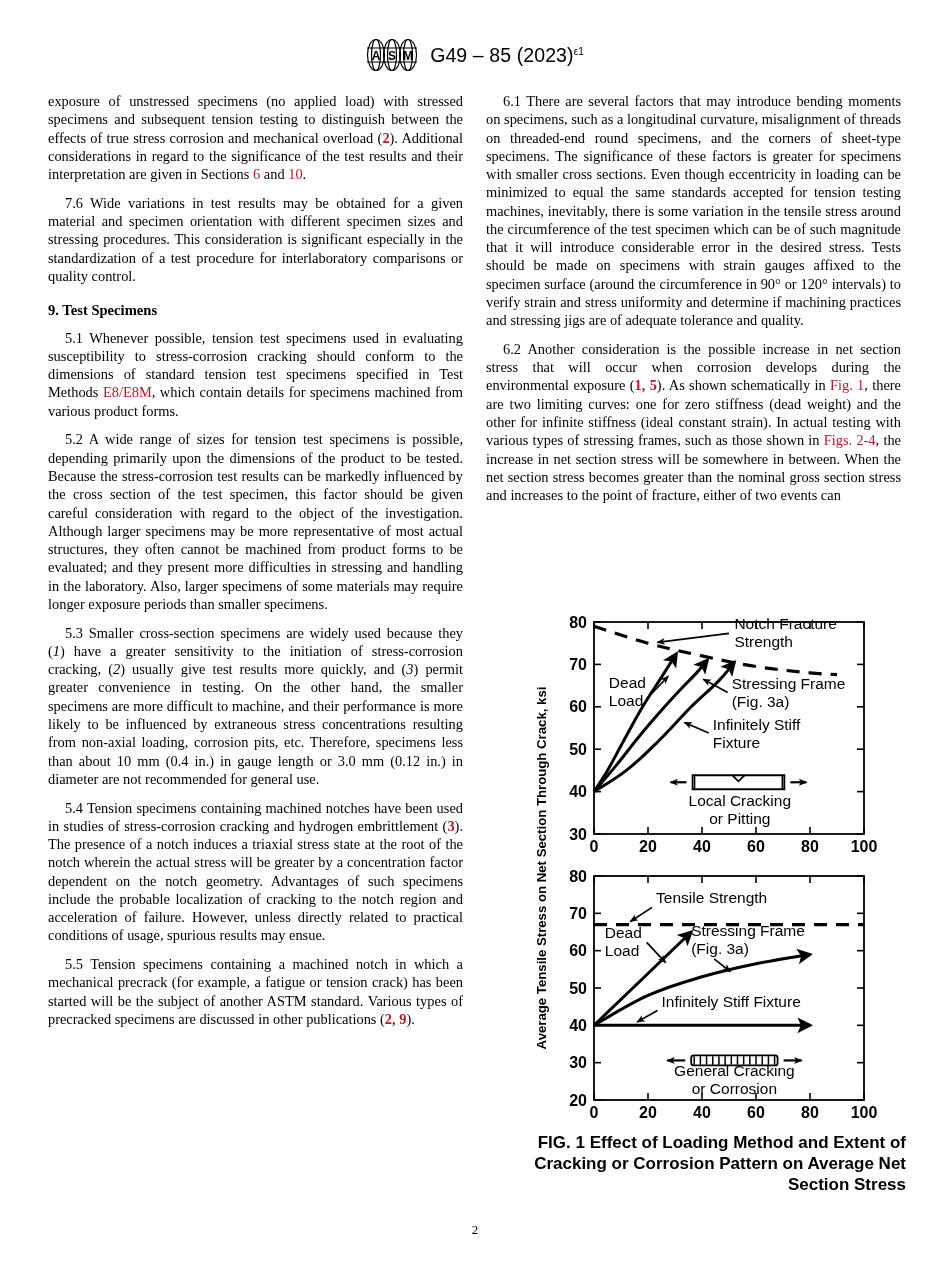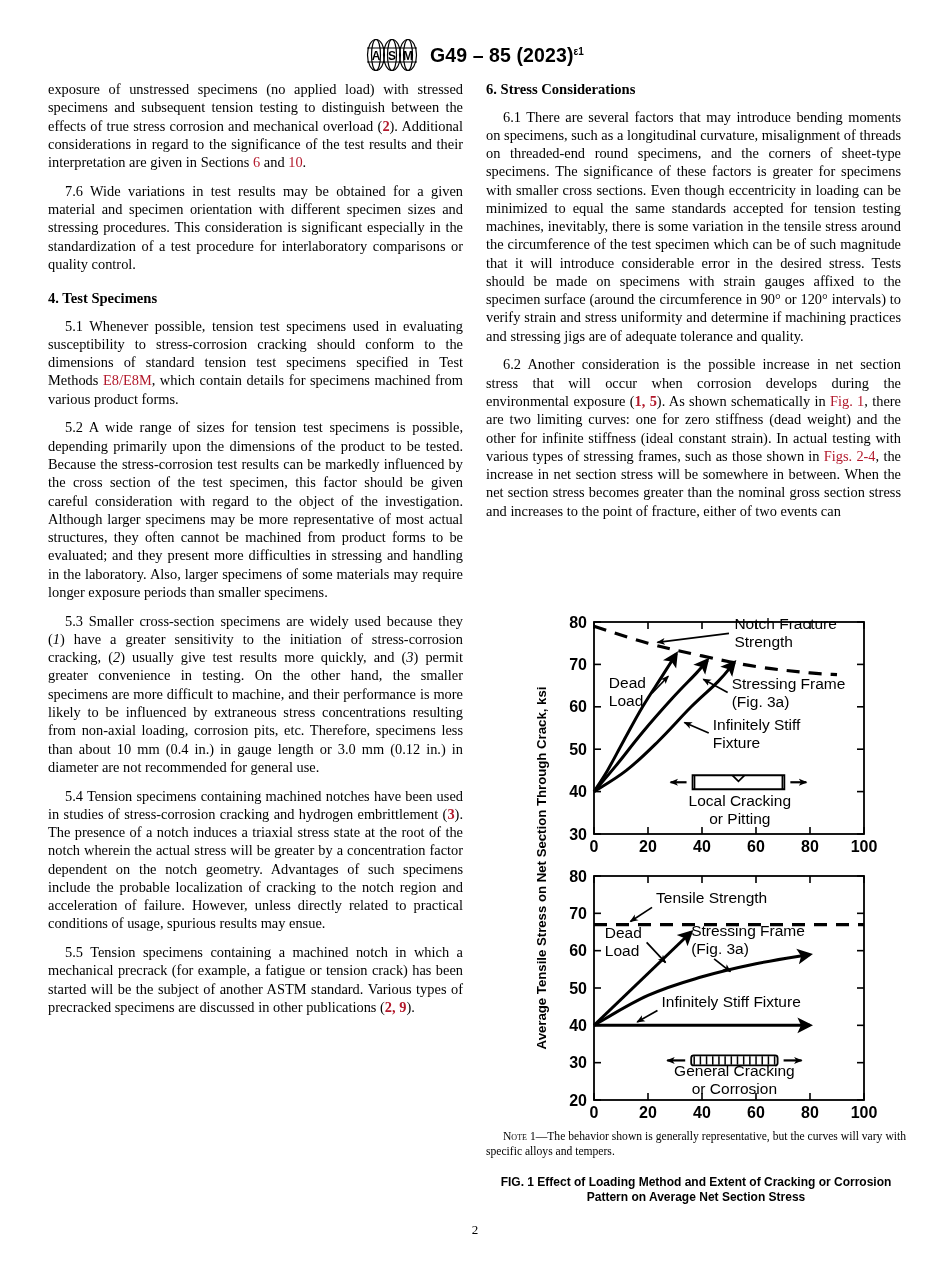--- a/index.html
+++ b/index.html
@@ -31,34 +31,34 @@
     justify-content: center;
     gap: 12px;
   }
   .astm-logo {
     width: 52px;
     height: 34px;
     display: block;
   }
   .doc-title {
     font-family: "Liberation Sans", sans-serif;
-    font-weight: bold;
+    font-weight: normal;
     font-size: 19.5px;
     letter-spacing: 0.1px;
     white-space: nowrap;
   }
   .doc-title sup {
     font-size: 10px;
     vertical-align: super;
   }
 
   
   .col {
     position: absolute;
-    top: 80px;
+    top: 92px;
     width: 415px;
     font-size: 14.4px;
     line-height: 1.268;
     text-align: justify;
     text-justify: inter-word;
     hyphens: manual;
   }
   .col-left  { left: 48px; }
   .col-right { left: 486px; }
 
@@ -123,26 +123,26 @@
     font-size: 11.6px;
     line-height: 1.26;
     text-align: justify;
     text-indent: 17px;
   }
   .smallcaps {
     font-variant: small-caps;
     font-size: 11.6px;
   }
   .fig-caption {
-    margin-top: 16px;
+    margin-top: 8px;
     font-family: "Liberation Sans", sans-serif;
     font-weight: bold;
-    font-size: 12px;
+    font-size: 17px;
     line-height: 1.24;
-    text-align: center;
+    text-align: right;
   }
 
   
   .page-number {
     position: absolute;
     top: 1222px;
     left: 0;
     width: 950px;
     text-align: center;
     font-size: 13px;
@@ -174,32 +174,31 @@
     <div class="doc-title">
       <span>G49 – 85 (2023)</span><sup>ε1</sup>
     </div>
   </div>
 
   <div class="col col-left">
     <div id="left-top-paras">
         <p class="para noindent">exposure of unstressed specimens (no applied load) with stressed specimens and subsequent tension testing to distinguish between the effects of true stress corrosion and mechanical overload (<span class="ref-b">2</span>). Additional considerations in regard to the significance of the test results and their interpretation are given in Sections <span class="ref">6</span> and <span class="ref">10</span>.</p>
         <p class="para">7.6 Wide variations in test results may be obtained for a given material and specimen orientation with different specimen sizes and stressing procedures. This consideration is significant especially in the standardization of a test procedure for interlaboratory comparisons or quality control.</p>
       </div>
-    <h2 class="sec-head">4.  Test Specimens</h2>
+    <h2 class="sec-head">9.  Test Specimens</h2>
     <div id="left-sec5-paras">
         <p class="para">5.1 Whenever possible, tension test specimens used in evaluating susceptibility to stress-corrosion cracking should conform to the dimensions of standard tension test specimens specified in Test Methods <span class="ref">E8/E8M</span>, which contain details for specimens machined from various product forms.</p>
         <p class="para">5.2 A wide range of sizes for tension test specimens is possible, depending primarily upon the dimensions of the product to be tested. Because the stress-corrosion test results can be markedly influenced by the cross section of the test specimen, this factor should be given careful consideration with regard to the object of the investigation. Although larger specimens may be more representative of most actual structures, they often cannot be machined from product forms to be evaluated; and they present more difficulties in stressing and handling in the laboratory. Also, larger specimens of some materials may require longer exposure periods than smaller specimens.</p>
         <p class="para">5.3 Smaller cross-section specimens are widely used because they (<span class="ital">1</span>) have a greater sensitivity to the initiation of stress-corrosion cracking, (<span class="ital">2</span>) usually give test results more quickly, and (<span class="ital">3</span>) permit greater convenience in testing. On the other hand, the smaller specimens are more difficult to machine, and their performance is more likely to be influenced by extraneous stress concentrations resulting from non-axial loading, corrosion pits, etc. Therefore, specimens less than about 10 mm (0.4 in.) in gauge length or 3.0 mm (0.12 in.) in diameter are not recommended for general use.</p>
         <p class="para">5.4 Tension specimens containing machined notches have been used in studies of stress-corrosion cracking and hydrogen embrittlement (<span class="ref-b">3</span>). The presence of a notch induces a triaxial stress state at the root of the notch wherein the actual stress will be greater by a concentration factor dependent on the notch geometry. Advantages of such specimens include the probable localization of cracking to the notch region and acceleration of failure. However, unless directly related to practical conditions of usage, spurious results may ensue.</p>
         <p class="para">5.5 Tension specimens containing a machined notch in which a mechanical precrack (for example, a fatigue or tension crack) has been started will be the subject of another ASTM standard. Various types of precracked specimens are discussed in other publications (<span class="ref-b">2, 9</span>).</p>
       </div>
   </div>
 
   <div class="col col-right">
-    <h2 class="sec-head first">6.  Stress Considerations</h2>
     <div id="right-sec6-paras">
         <p class="para">6.1 There are several factors that may introduce bending moments on specimens, such as a longitudinal curvature, misalignment of threads on threaded-end round specimens, and the corners of sheet-type specimens. The significance of these factors is greater for specimens with smaller cross sections. Even though eccentricity in loading can be minimized to equal the same standards accepted for tension testing machines, inevitably, there is some variation in the tensile stress around the circumference of the test specimen which can be of such magnitude that it will introduce considerable error in the desired stress. Tests should be made on specimens with strain gauges affixed to the specimen surface (around the circumference in 90° or 120° intervals) to verify strain and stress uniformity and determine if machining practices and stressing jigs are of adequate tolerance and quality.</p>
         <p class="para">6.2 Another consideration is the possible increase in net section stress that will occur when corrosion develops during the environmental exposure (<span class="ref-b">1, 5</span>). As shown schematically in <span class="ref">Fig. 1</span>, there are two limiting curves: one for zero stiffness (dead weight) and the other for infinite stiffness (ideal constant strain). In actual testing with various types of stressing frames, such as those shown in <span class="ref">Figs. 2-4</span>, the increase in net section stress will be somewhere in between. When the net section stress becomes greater than the nominal gross section stress and increases to the point of fracture, either of two events can</p>
       </div>
   </div>
 
   <div class="figure">
     <div class="fig-plotarea">
 
       <div class="ylabel-wrap">
@@ -363,21 +362,18 @@
                 <line x1="216.41538461538465" y1="190.2266666666667" x2="216.41538461538465" y2="198.62666666666667" stroke="#000" stroke-width="1.5"></line>
                 <line x1="222.60000000000002" y1="190.2266666666667" x2="222.60000000000002" y2="198.62666666666667" stroke="#000" stroke-width="1.5"></line>
                 <line x1="133.2" y1="194.42666666666668" x2="115.19999999999999" y2="194.42666666666668" stroke="#000" stroke-width="2.2" marker-end="url(#chart-bottom-lead)"></line>
                 <line x1="231.60000000000002" y1="194.42666666666668" x2="249.60000000000002" y2="194.42666666666668" stroke="#000" stroke-width="2.2" marker-end="url(#chart-bottom-lead)"></line>
               </g>
             </g>
           </svg>
       </div>
     </div>
 
-    <div class="fig-note">
-      <span class="smallcaps">Note 1</span><span>—The behavior shown is generally representative, but the curves will vary with specific alloys and tempers.</span>
-    </div>
     <div class="fig-caption">FIG. 1 Effect of Loading Method and Extent of Cracking or Corrosion Pattern on Average Net Section Stress</div>
   </div>
 
   <div class="page-number">2</div>
 
 </div>
 
 </body></html>

